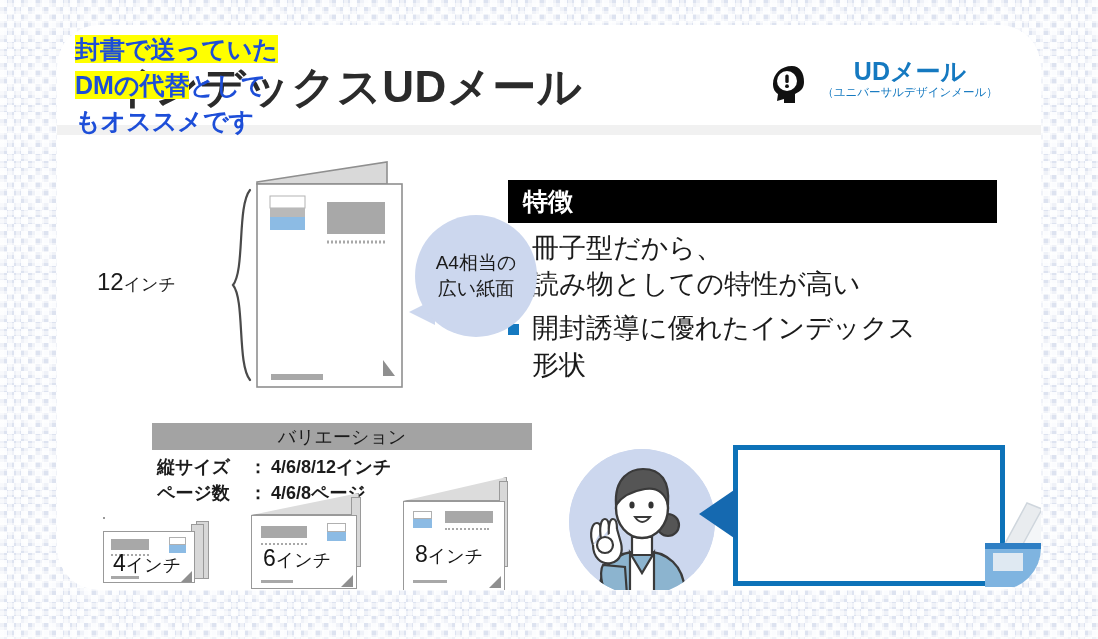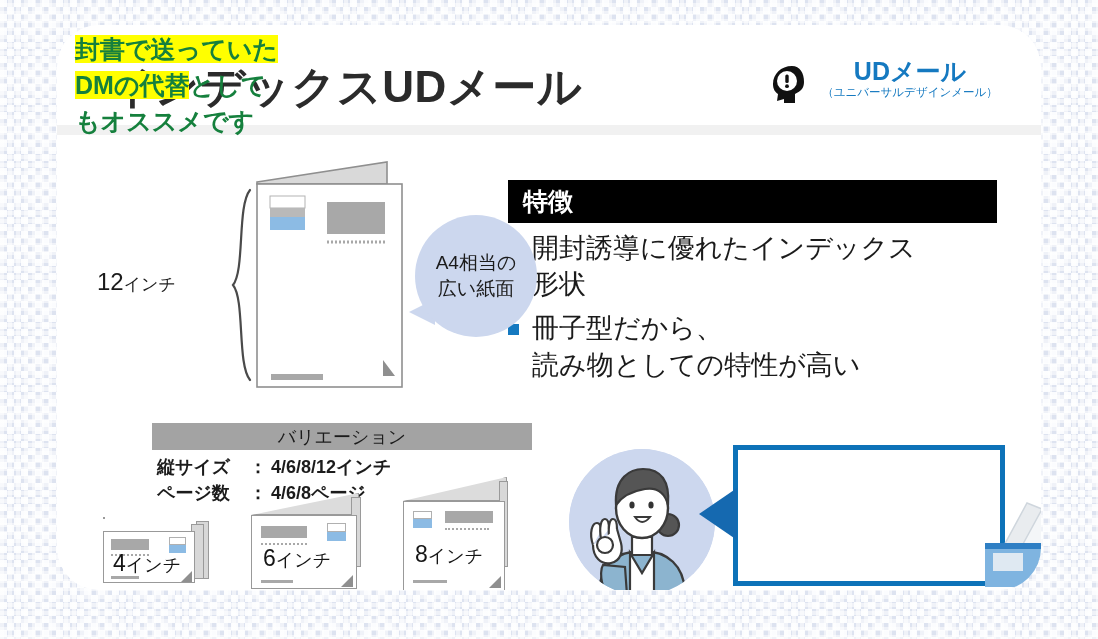--- a/index.html
+++ b/index.html
@@ -114,21 +114,21 @@
   #callout{
     position:absolute;left:676px;top:420px;width:272px;height:141px;
     border:5px solid #0d72b8;background:#fff;box-sizing:border-box;z-index:5;
   }
   #callout-arrow{
     position:absolute;left:642px;top:463px;width:0;height:0;
     border-top:26px solid transparent;border-bottom:26px solid transparent;
     border-right:38px solid #1569b0;z-index:6;
   }
   .co-line{
-    position:absolute;left:18px;font-size:25px;font-weight:bold;color:#15803d;
+    position:absolute;left:18px;font-size:25px;font-weight:bold;color:#1d4ed8;
     line-height:1;white-space:nowrap;z-index:7;
   }
   .co-line .hl{background:#ffff00;}
   #co-0{top:12px;}
   #co-1{top:48px;}
   #co-2{top:84px;}
   #envelope{position:absolute;left:914px;top:468px;width:104px;height:100px;z-index:8;}
 </style>
 </head>
 <body>
@@ -239,27 +239,27 @@
       <div class="corner" style="left:92px;top:99px;border-left:12px solid transparent;border-bottom:12px solid #8f8f8f;"></div>
       <div class="cap" style="left:18px;top:64px;">
         <span class="n">8</span><span class="u">インチ</span>
       </div>
     </div>
 
     <div id="feat-head">特徴</div>
     <div id="feat-list">
       <div class="feat">
         <span class="sq"></span>
+        <span class="txt">冊子型だから、
+読み物としての特性が高い</span>
+      </div>
+      <div class="feat">
+        <span class="sq"></span>
         <span class="txt">開封誘導に優れたインデックス
 形状</span>
-      </div>
-      <div class="feat">
-        <span class="sq"></span>
-        <span class="txt">冊子型だから、
-読み物としての特性が高い</span>
       </div>
     </div>
 
     <div id="person">
       <svg viewBox="0 0 146 146" width="146" height="146">
         <circle cx="73" cy="73" r="73" fill="#ccd7ee"></circle>
 
         <path d="M30 146 C30 116 48 102 73 102 C98 102 116 116 116 146 Z" fill="#8cb4cf" stroke="#3a3a3a" stroke-width="2.4"></path>
 
         <path d="M61 104 L73 124 L85 104 L85 146 L61 146 Z" fill="#ffffff" stroke="#3a3a3a" stroke-width="2.2"></path>

